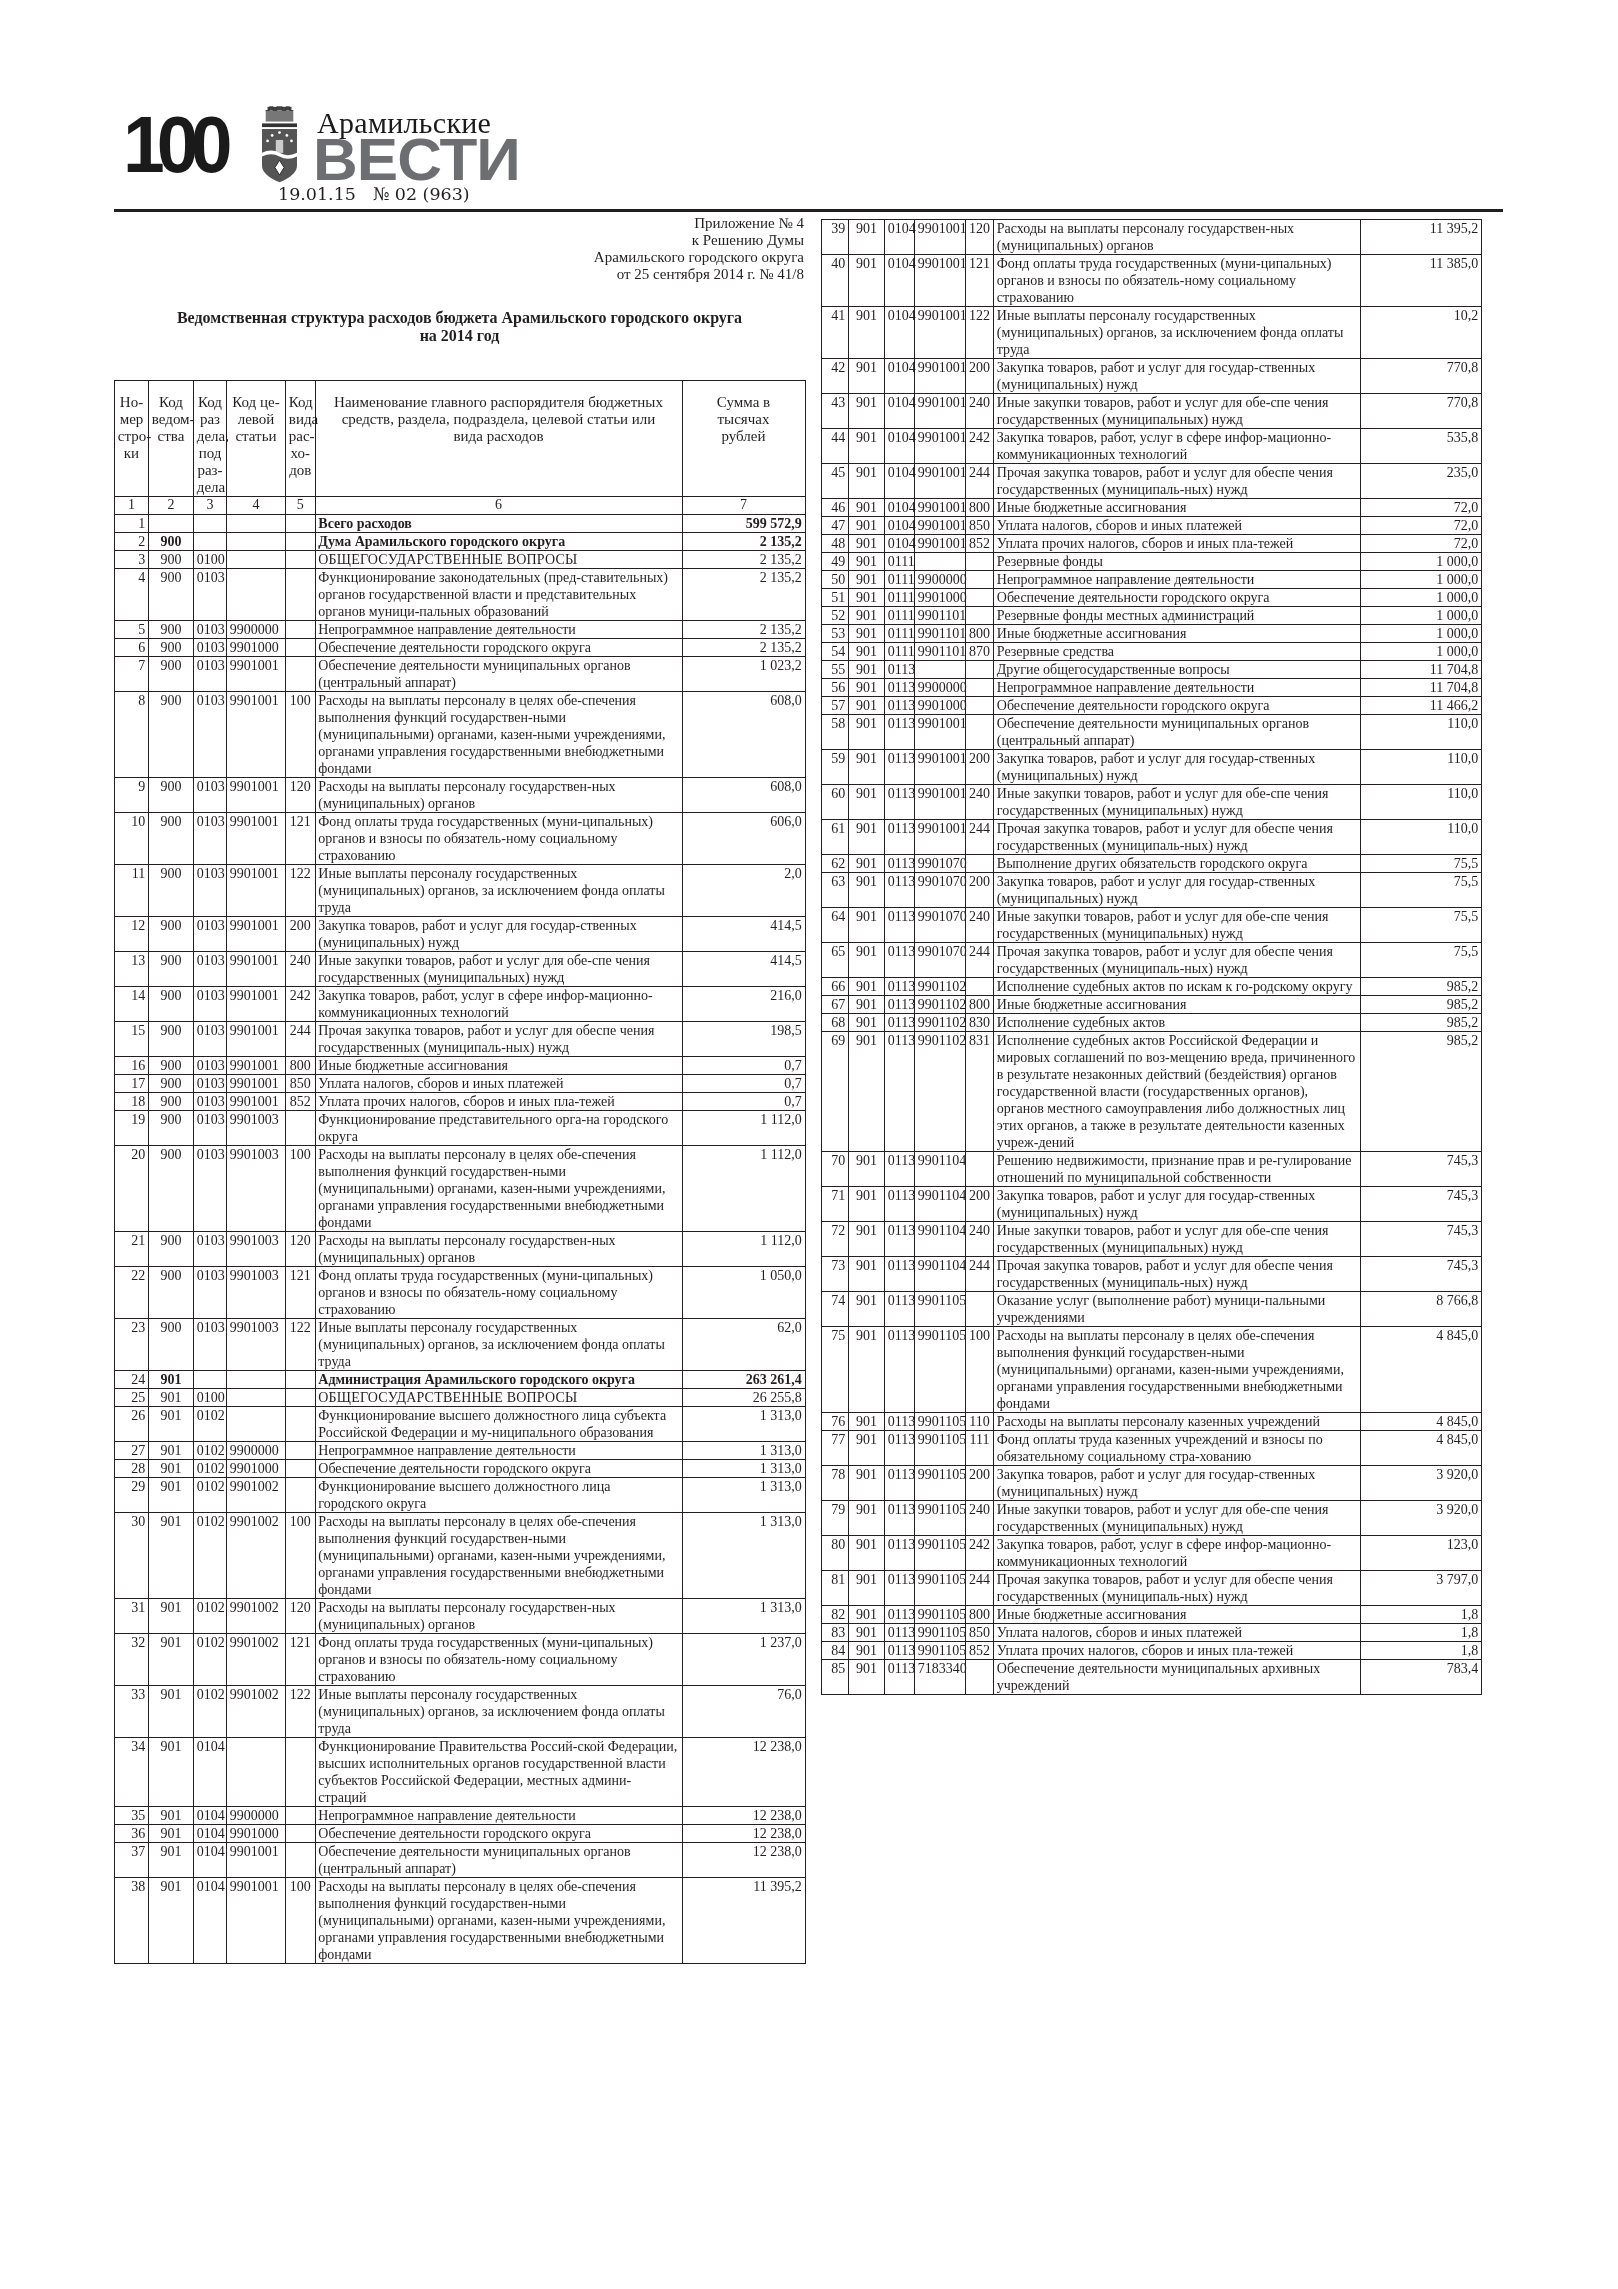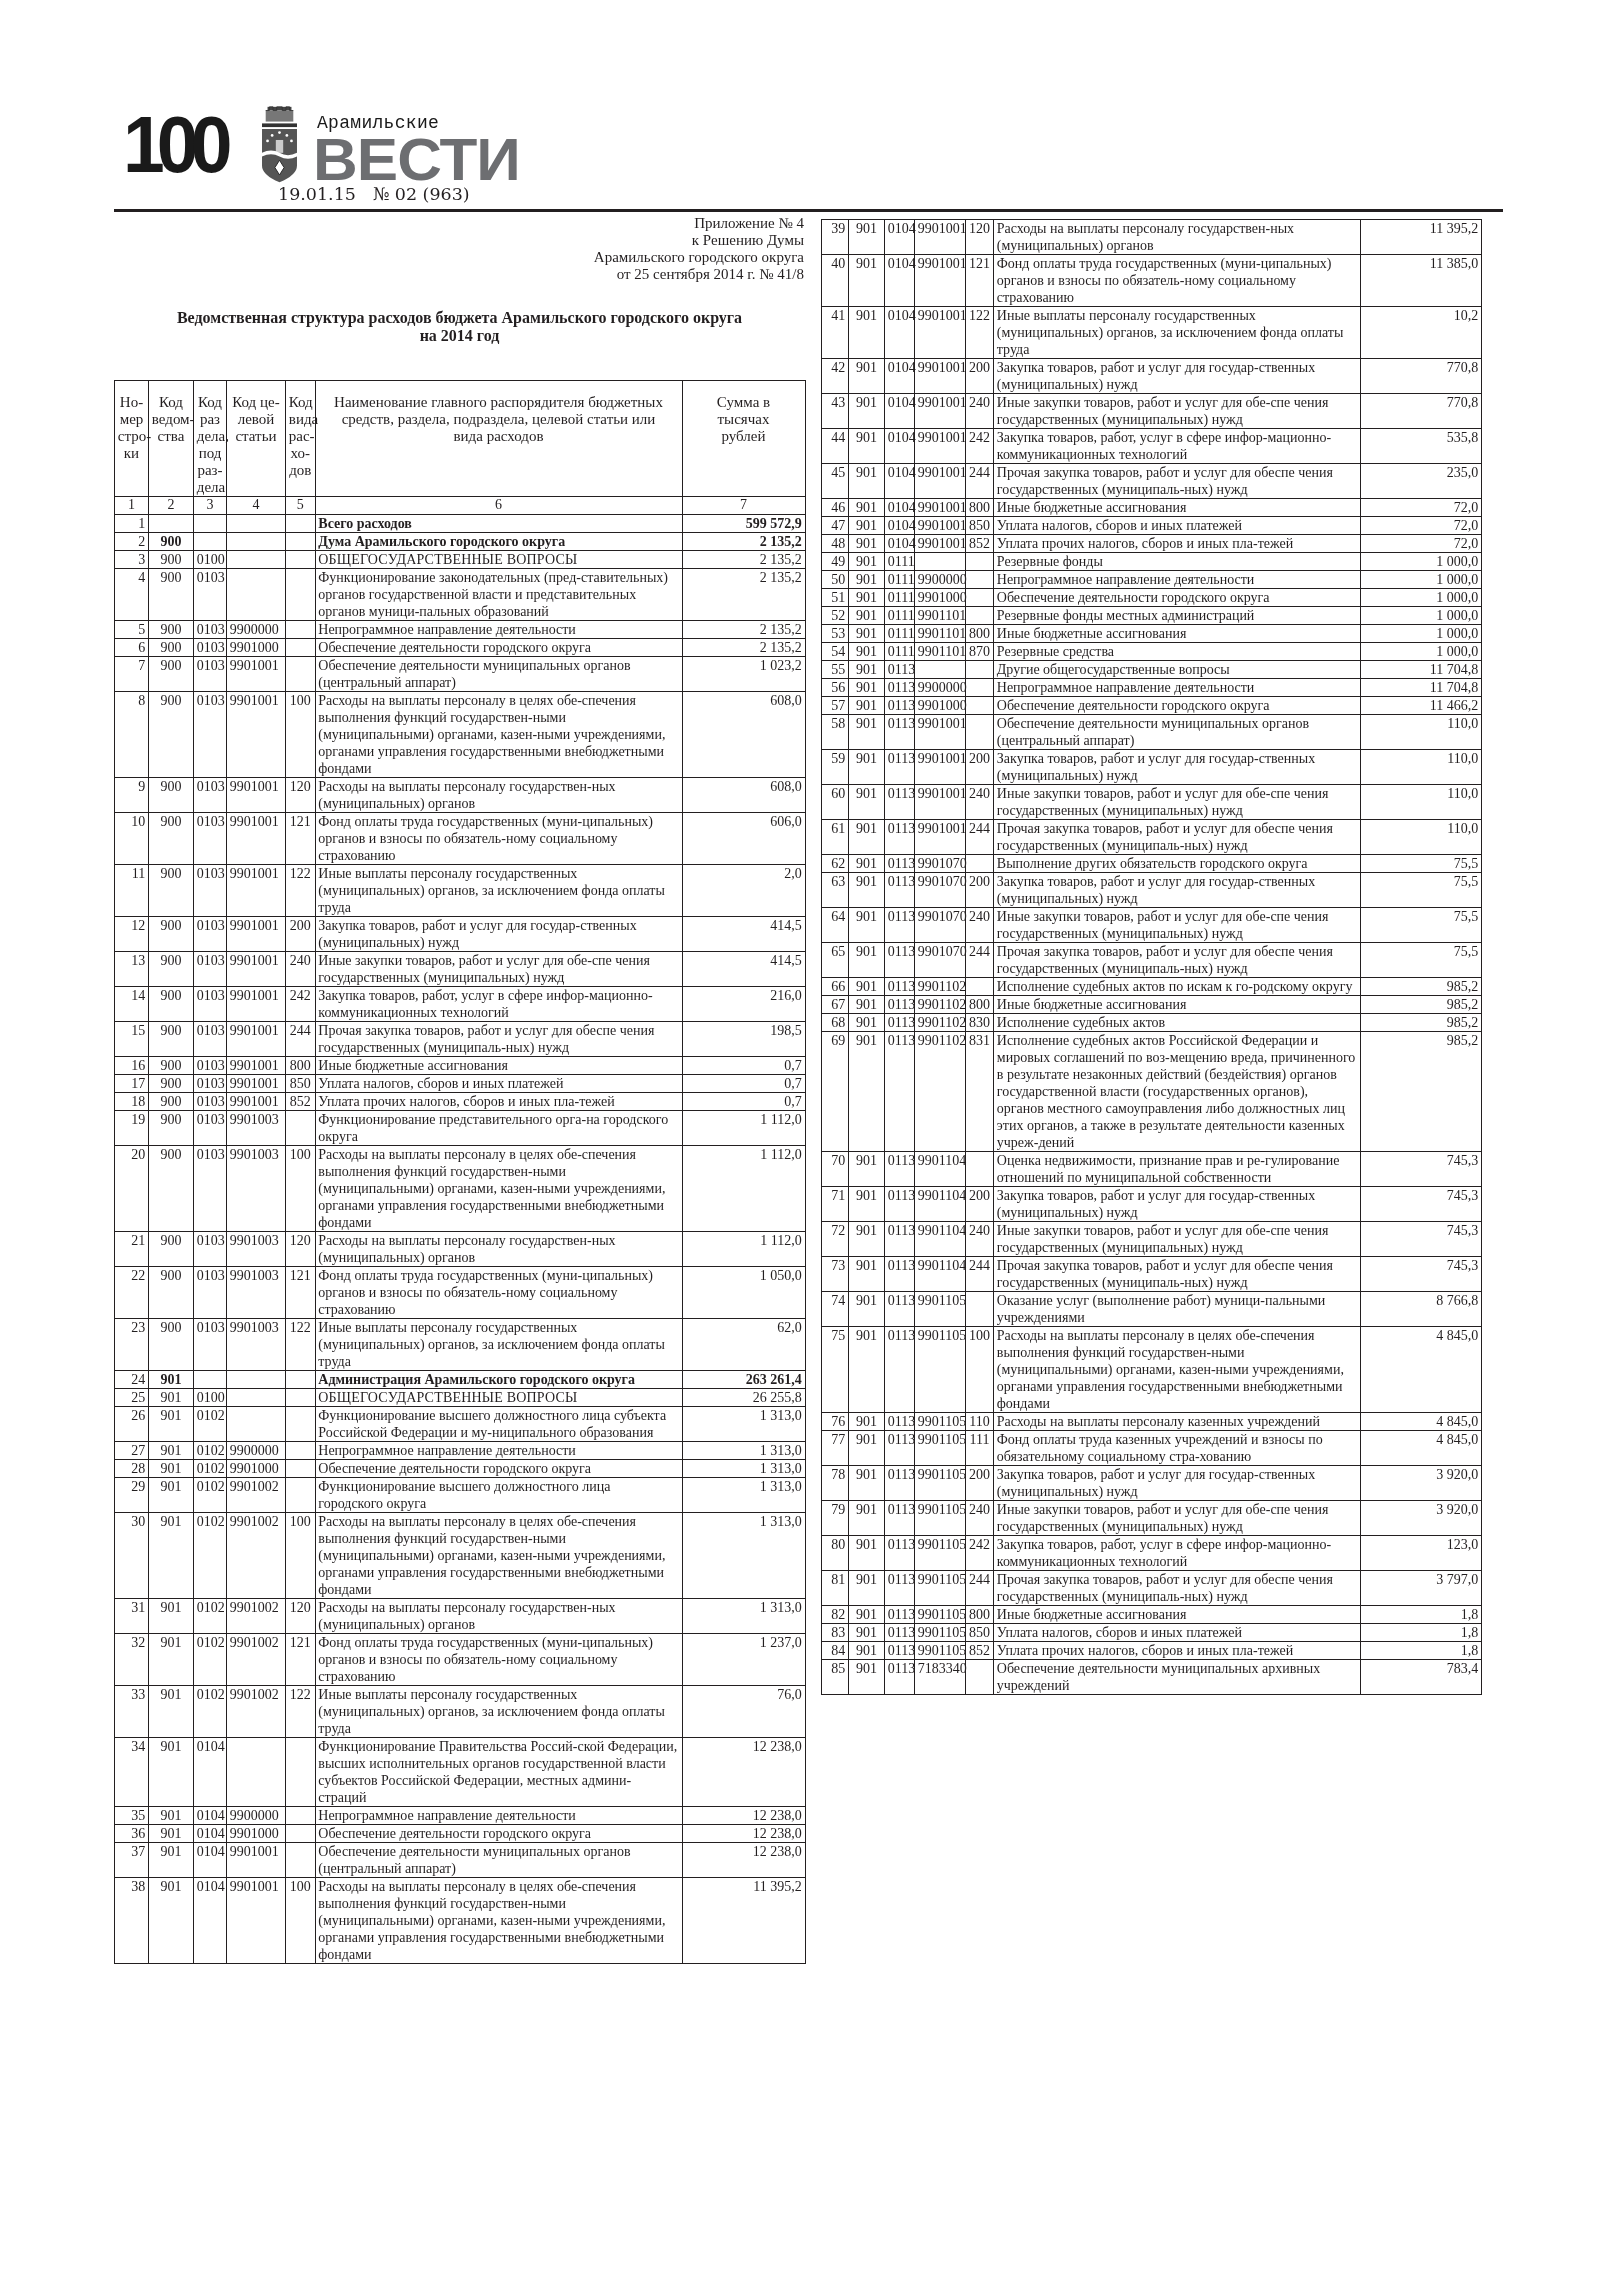--- a/index.html
+++ b/index.html
@@ -4,22 +4,22 @@
 <style>
   html, body { margin: 0; padding: 0; background: #ffffff; }
   body { width: 1619px; height: 2290px; position: relative; overflow: hidden; color: #231f20;
          font-family: "Liberation Serif", "DejaVu Serif", serif; }
 
   
   .masthead { position: absolute; left: 123px; top: 103px; width: 461px; height: 102px; }
   .mh-number { position: absolute; left: 0; top: 1.8px; font-family: "Liberation Sans", "DejaVu Sans", sans-serif;
                font-weight: 700; font-size: 79px; line-height: 79px; letter-spacing: -8.3px; color: #1a1a1a; transform: scaleX(0.95); transform-origin: left; }
   .mh-crest { position: absolute; left: 136px; top: 1.8px; width: 41px; height: 81px; }
-  .mh-name-top { position: absolute; left: 194px; top: 5.5px; font-family: Liberation Mono, monospace;
-                 font-size: 18px; line-height: 28px; color: #1a1a1a; letter-spacing: 0.3px; }
+  .mh-name-top { position: absolute; left: 194px; top: 5.5px; font-family: Liberation Serif, serif;
+                 font-size: 30px; line-height: 28px; color: #1a1a1a; letter-spacing: 0.3px; }
   .mh-name-big { position: absolute; left: 190px; top: 28px; font-family: "Liberation Sans", "DejaVu Sans", sans-serif;
                  font-weight: 700; font-size: 59px; line-height: 59px; color: #6d6e71; letter-spacing: -0.9px; transform: scaleX(1.05); transform-origin: left; }
   .mh-issue { position: absolute; left: 135px; top: 81px; font-family: "DejaVu Serif", serif; font-size: 17.5px; line-height: 20px; color: #231f20; white-space: pre; margin-left: 20px; }
 
   .header-rule { position: absolute; left: 114px; top: 209px; width: 1389px; height: 2.8px; background: #231f20; }
 
   
   .appendix { position: absolute; right: 815px; top: 215px; text-align: right; font-size: 15px; line-height: 17px; }
   .doc-title { position: absolute; left: 114px; top: 309px; width: 691px; text-align: center;
                font-weight: 700; font-size: 16px; line-height: 17.5px; }
@@ -777,21 +777,21 @@
         <td class="c-vr">831</td>
         <td class="c-name">Исполнение судебных актов Российской Федерации и мировых соглашений по воз-мещению вреда, причиненного в результате незаконных действий (бездействия) органов государственной власти (государственных органов), органов местного самоуправления либо должностных лиц этих органов, а также в результате деятельности казенных учреж-дений</td>
         <td class="c-sum">985,2</td>
       </tr>
       <tr>
         <td class="c-no">70</td>
         <td class="c-ved">901</td>
         <td class="c-rz">0113</td>
         <td class="c-cs">9901104</td>
         <td class="c-vr"></td>
-        <td class="c-name">Оценка недвижимости, признание прав и ре-гулирование отношений по муниципальной собственности</td>
+        <td class="c-name">Решению недвижимости, признание прав и ре-гулирование отношений по муниципальной собственности</td>
         <td class="c-sum">745,3</td>
       </tr>
       <tr>
         <td class="c-no">71</td>
         <td class="c-ved">901</td>
         <td class="c-rz">0113</td>
         <td class="c-cs">9901104</td>
         <td class="c-vr">200</td>
         <td class="c-name">Закупка товаров, работ и услуг для государ-ственных (муниципальных) нужд</td>
         <td class="c-sum">745,3</td>

